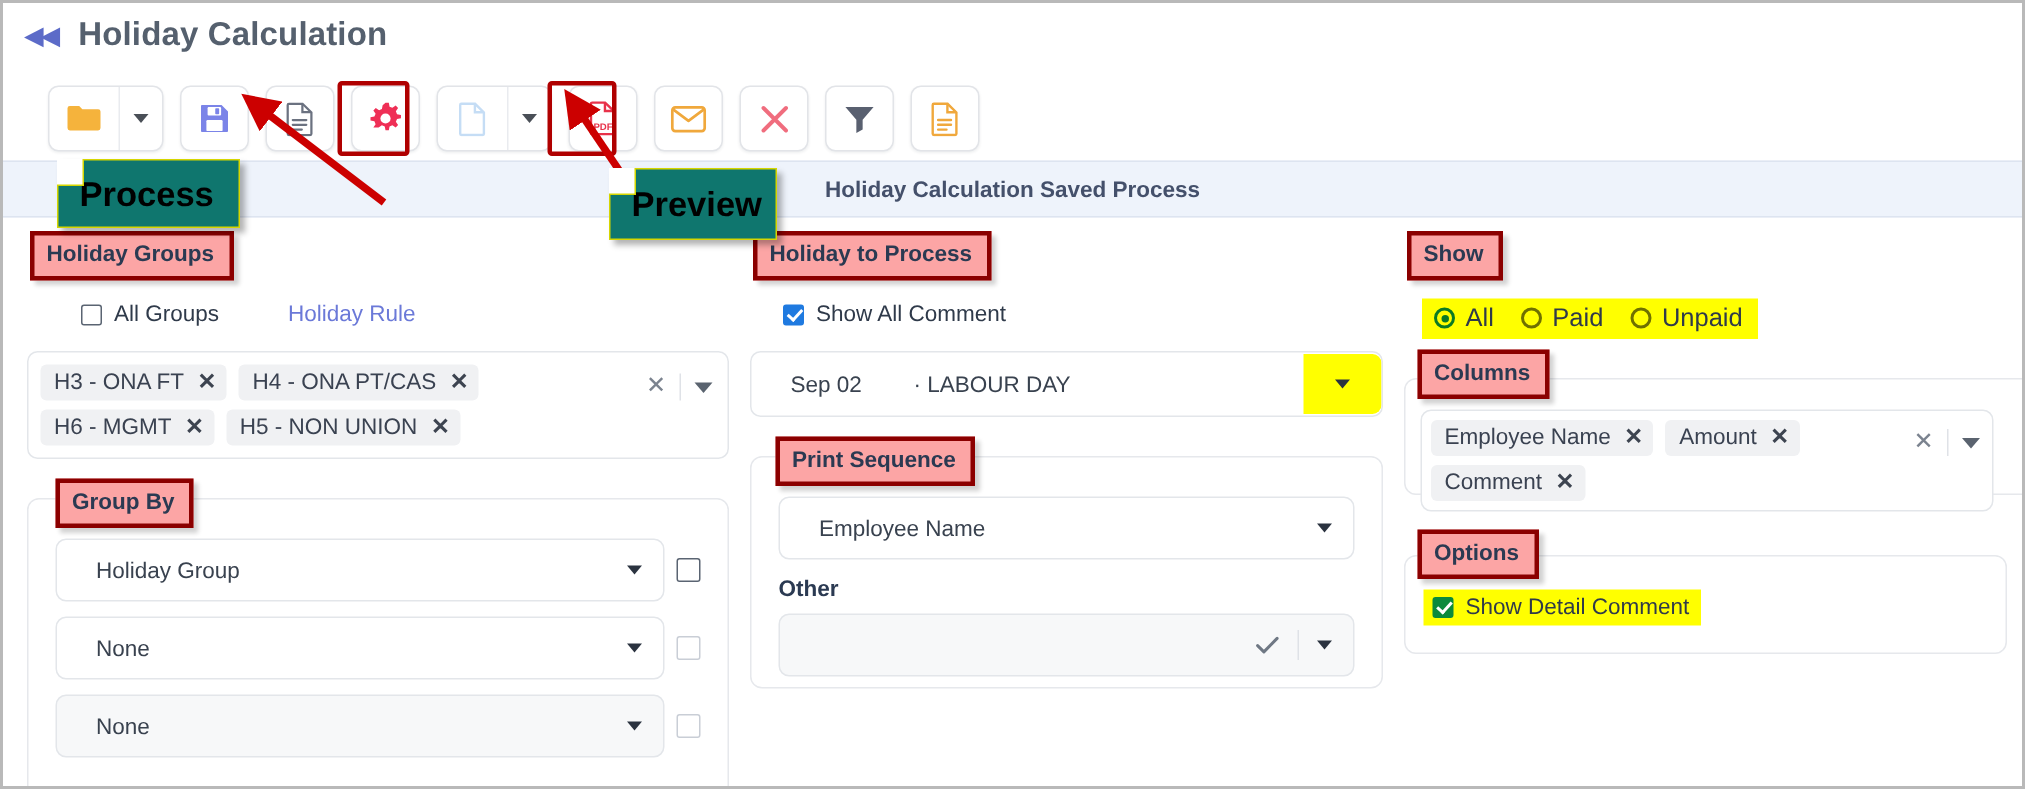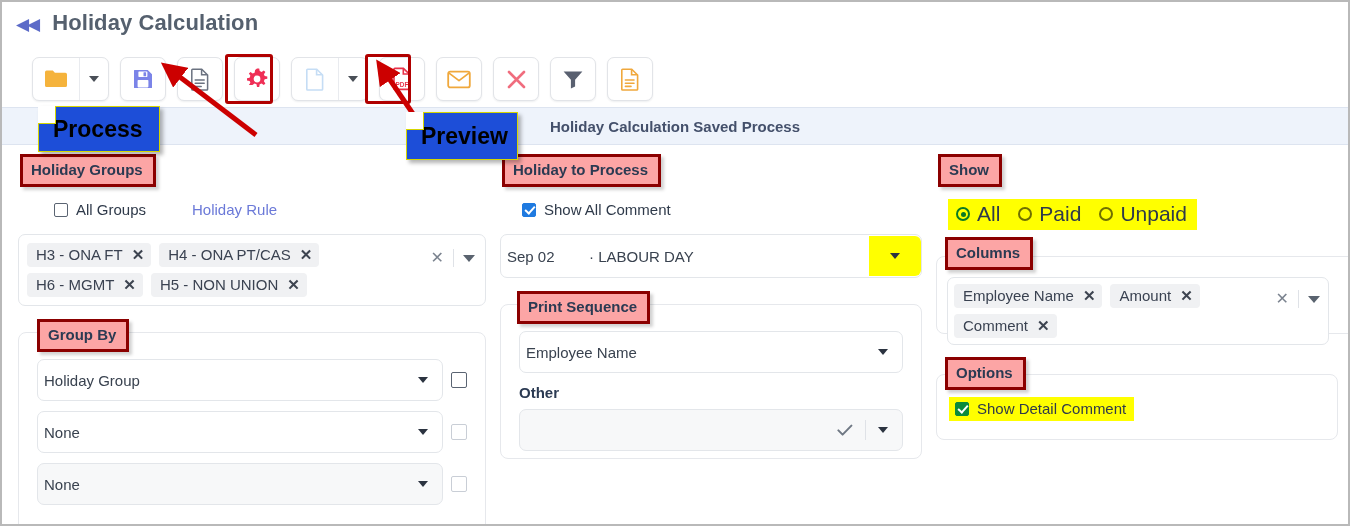--- a/index.html
+++ b/index.html
@@ -130,21 +130,21 @@
     width:0;height:0;display:inline-block;
     border-left:6px solid transparent;border-right:6px solid transparent;
     border-top:7px solid #2b3340;
   }
   .chev.sm{border-left-width:5px;border-right-width:5px;border-top-width:6px;}
   .chev.gray{border-top-color:#5a636f;}
 
   
   .sel{
     border:1px solid #e3e6ea;border-radius:7px;background:#fff;height:42px;
-    display:flex;align-items:center;padding:0 14px 0 6px;box-sizing:border-box;
+    display:flex;align-items:center;padding:0 14px 0 26px;box-sizing:border-box;
     justify-content:space-between;
   }
   .sel.disabled{background:#f7f8f9;}
   .sel .val{font-size:15px;color:#39424f;}
   .sel .val.muted{color:#6e7683;}
 
   .panel{
     border:1px solid #e6e8ec;border-radius:8px;background:#fff;
     box-sizing:border-box;
   }
@@ -161,26 +161,26 @@
   .radio-item:last-child{margin-right:0;}
   .rd{
     width:14px;height:14px;border-radius:50%;box-sizing:border-box;
     border:2px solid #6f7000;background:transparent;flex:none;position:relative;
   }
   .rd.on{border-color:#0b7a24;}
   .rd.on::after{
     content:"";position:absolute;left:2.5px;top:2.5px;width:5px;height:5px;
     border-radius:50%;background:#0b7a24;
   }
-  .rd-lbl{font-size:21px;color:#2f3a4a;margin-left:7px;}
+  .rd-lbl{font-size:17px;color:#2f3a4a;margin-left:7px;}
   .hl-yellow{background:#ffff00;}
 
   
   .note{
-    position:absolute;background:#1d4ed8;
+    position:absolute;background:#0f766e;
     border:1px solid #d6d600;
     box-shadow:3px 3px 4px rgba(0,0,0,.3);
     display:flex;align-items:center;
     font-weight:700;font-size:23px;color:#000;
     padding-left:14px;box-sizing:border-box;
     z-index:40;
   }
   .note .fold{
     position:absolute;left:-1px;top:-1px;width:17px;height:17px;
     background:#fff;

